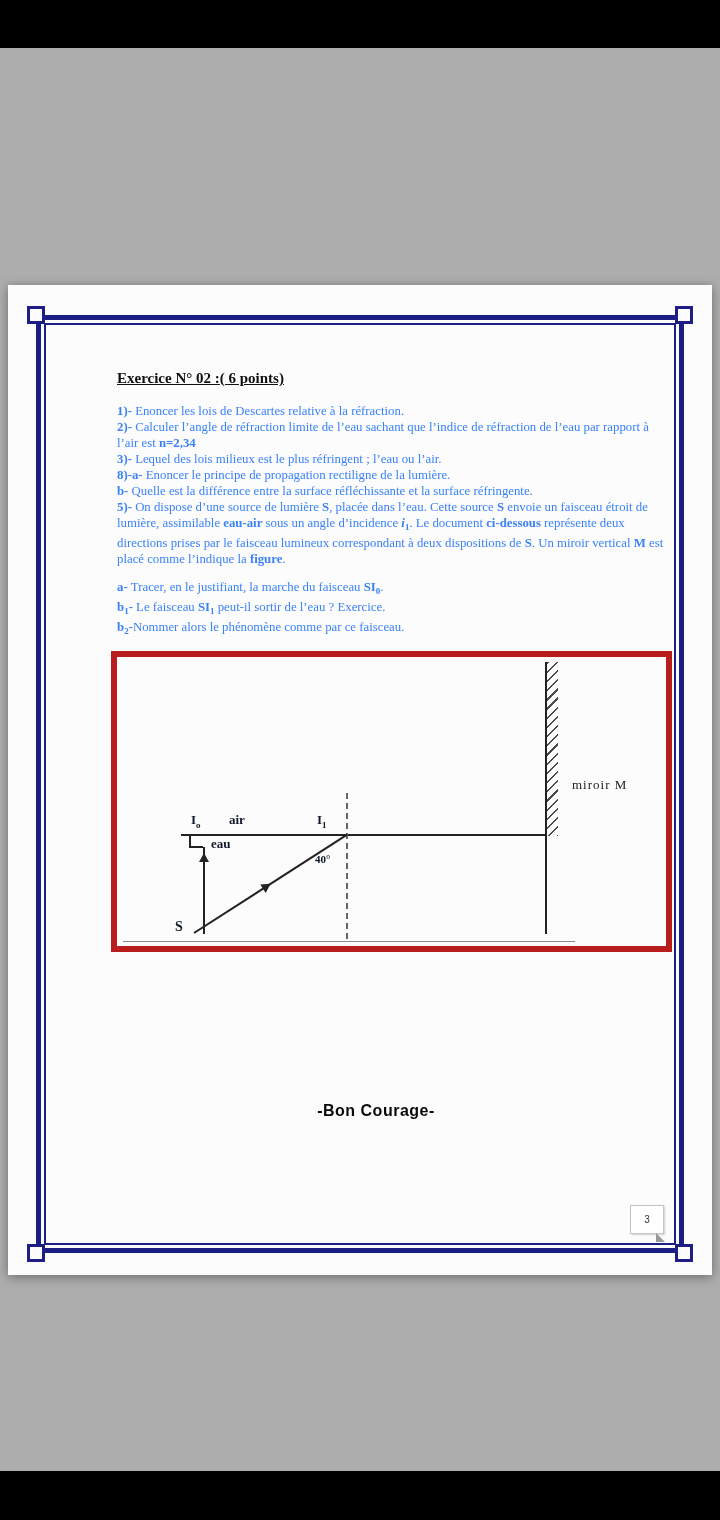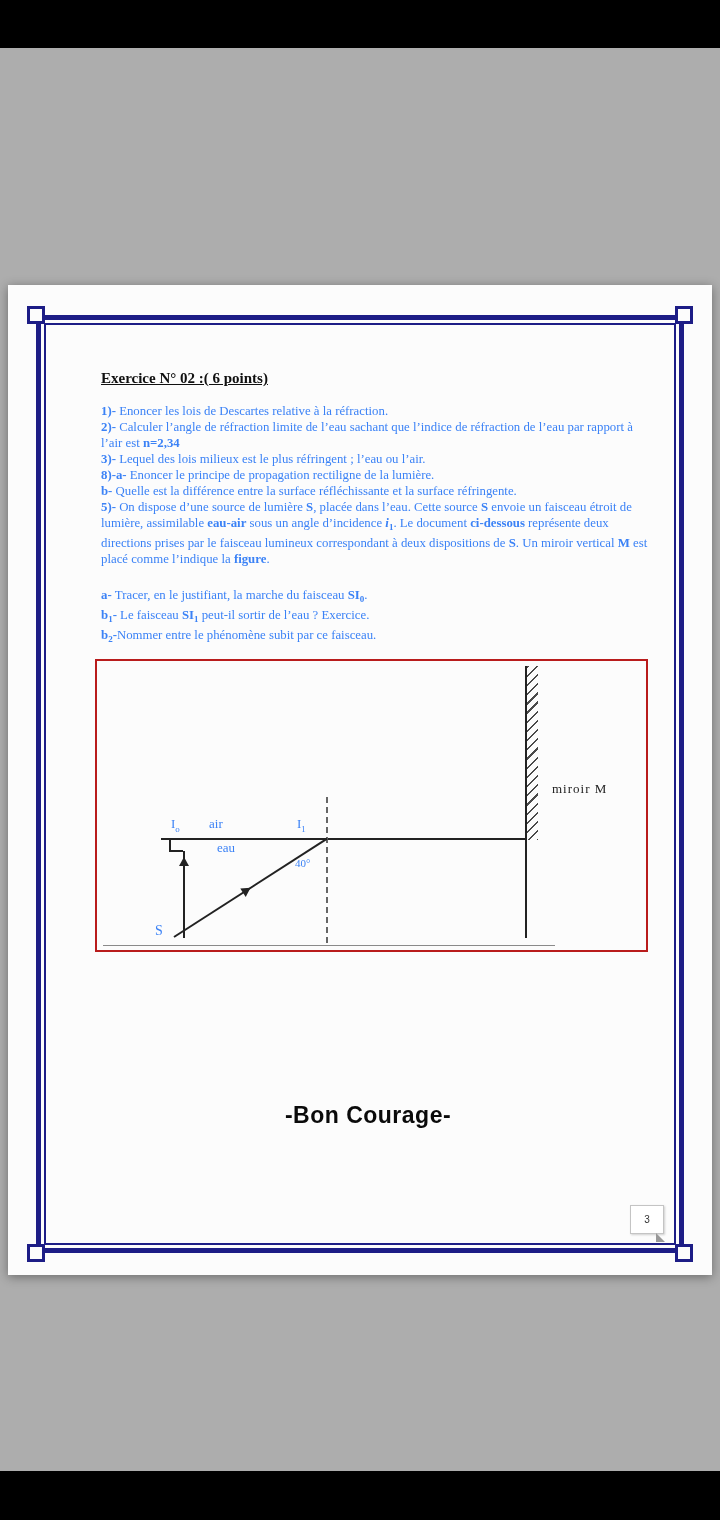--- a/index.html
+++ b/index.html
@@ -19,65 +19,65 @@
 
   
   .frame{position:absolute;left:28px;right:28px;top:30px;bottom:22px;border:5px solid #1d1d86;}
   .frame-inner{position:absolute;inset:3px;border:2px solid #1d1d86;pointer-events:none;}
   .corner{position:absolute;width:12px;height:12px;background:#fcfcfc;border:3px solid #1d1d86;}
   .corner.tl{left:-14px;top:-14px;}
   .corner.tr{right:-14px;top:-14px;}
   .corner.bl{left:-14px;bottom:-14px;}
   .corner.br{right:-14px;bottom:-14px;}
 
-  .content{position:absolute;inset:0;padding:50px 44px 0 60px;}
+  .content{position:absolute;inset:0;padding:50px 44px 0 76px;}
 
   .doc-title{font-weight:bold;text-decoration:underline;font-size:15px;color:#101010;}
 
   .doc-lines{margin-top:16px;font-size:12.8px;line-height:16px;color:#3b82f6;width:552px;}
   .doc-line{margin:0;}
-  .doc-line.gap{margin-top:20px;}
+  .doc-line.gap{margin-top:12px;}
   .doc-line .b{font-weight:bold;}
   .doc-line .it{font-style:italic;}
   .doc-line .sub{font-size:9px;vertical-align:-3px;}
 
   
   .figure{
     position:relative;width:549px;height:289px;margin:12px 0 0 -6px;
-    border:2px solid #b91c1c;background:#fcfcfc;text-align:center;
+    border:6px solid #b91c1c;background:#fcfcfc;text-align:center;
   }
-  .fig-label{position:absolute;font-weight:normal;color:#3b82f6;font-size:13px;white-space:nowrap;}
+  .fig-label{position:absolute;font-weight:bold;color:#0f172a;font-size:13px;white-space:nowrap;}
   .fig-label sub{font-size:9px;}
   .mirror-line{position:absolute;left:428px;top:5px;width:2px;height:272px;background:#222;}
   .mirror-hatch{position:absolute;left:430px;top:5px;width:11px;height:174px;
     background:repeating-linear-gradient(135deg,#4a4a4a 0 1.6px,transparent 1.6px 6.5px);}
   .mirror-label{left:455px;top:120px;font-weight:normal;letter-spacing:1px;color:#222;}
   .surface-line{position:absolute;left:64px;top:177px;width:366px;height:2px;background:#222;}
   .right-angle-mark{position:absolute;left:72px;top:179px;width:12px;height:10px;
     border-left:2px solid #222;border-bottom:2px solid #222;}
   .label-i0{left:74px;top:155px;}
   .label-air{left:112px;top:155px;}
-  .label-eau{left:120px;top:179px;}
+  .label-eau{left:94px;top:179px;}
   .label-i1{left:200px;top:155px;}
   .normal-line{position:absolute;left:229px;top:136px;height:146px;width:0;border-left:2px dashed #666;}
   .angle-label{left:198px;top:196px;font-size:11px;}
   .ray-si1{position:absolute;left:77px;top:275px;width:182px;height:2px;background:#222;
     transform-origin:0 50%;transform:rotate(-32.7deg);}
   .ray-si1 .arrow{position:absolute;left:82px;top:-4px;width:0;height:0;
     border-left:9px solid #222;border-top:5px solid transparent;border-bottom:5px solid transparent;}
   .ray-si0{position:absolute;left:86px;top:190px;width:2px;height:87px;background:#222;}
   .arrow-up{position:absolute;left:82px;top:196px;width:0;height:0;
     border-left:5px solid transparent;border-right:5px solid transparent;border-bottom:9px solid #222;}
   .s-label{left:58px;top:262px;font-size:14px;}
   .fig-bottom-line{position:absolute;left:6px;top:284px;width:452px;height:1px;background:#8a8a8a;}
 
   .closing{
     margin-top:150px;text-align:center;
     font-family:"Liberation Sans", sans-serif;font-weight:bold;
-    font-size:23px;color:#0a0a0a;letter-spacing:.5px;
+    font-size:16px;color:#0a0a0a;letter-spacing:.5px;
   }
 
   .page-num-box{
     position:absolute;left:622px;top:920px;width:32px;height:27px;
     background:#ffffff;border:1px solid #c4c4c4;box-shadow:1px 1px 2px rgba(0,0,0,.18);
     font-family:"Liberation Sans", sans-serif;font-size:10px;color:#333;
     display:flex;align-items:center;justify-content:center;
   }
   .page-num-fold{
     position:absolute;left:648px;top:948px;width:0;height:0;
@@ -104,21 +104,21 @@
 
       <div class="doc-lines">
           <div class="doc-line"><span class="b">1)- </span><span>Enoncer les lois de Descartes relative à la réfraction.</span></div>
           <div class="doc-line"><span class="b">2)- </span><span>Calculer l’angle de réfraction limite de l’eau sachant que l’indice de réfraction de l’eau par rapport à l’air est </span><span class="b">n=2,34</span></div>
           <div class="doc-line"><span class="b">3)- </span><span>Lequel des lois milieux est le plus réfringent ; l’eau ou l’air.</span></div>
           <div class="doc-line"><span class="b">8)-a- </span><span>Enoncer le principe de propagation rectiligne de la lumière.</span></div>
           <div class="doc-line"><span class="b">b- </span><span>Quelle est la différence entre la surface réfléchissante et la surface réfringente.</span></div>
           <div class="doc-line"><span class="b">5)- </span><span>On dispose d’une source de lumière </span><span class="b">S</span><span>, placée dans l’eau. Cette source </span><span class="b">S</span><span> envoie un faisceau étroit de lumière, assimilable </span><span class="b">eau-air</span><span> sous un angle d’incidence </span><span class="b it">i</span><span class="b sub">1</span><span>. Le document </span><span class="b">ci-dessous</span><span> représente deux directions prises par le faisceau lumineux correspondant à deux dispositions de </span><span class="b">S</span><span>. Un miroir vertical </span><span class="b">M</span><span> est placé comme l’indique la </span><span class="b">figure</span><span>.</span></div>
           <div class="doc-line gap"><span class="b">a- </span><span>Tracer, en le justifiant, la marche du faisceau </span><span class="b">SI</span><span class="b sub">0</span><span>.</span></div>
           <div class="doc-line"><span class="b">b</span><span class="b sub">1</span><span class="b">- </span><span>Le faisceau </span><span class="b">SI</span><span class="b sub">1</span><span>  peut-il sortir de l’eau ? Exercice.</span></div>
-          <div class="doc-line"><span class="b">b</span><span class="b sub">2</span><span class="b">-</span><span>Nommer entre le phénomène subit par ce faisceau.</span></div>
+          <div class="doc-line"><span class="b">b</span><span class="b sub">2</span><span class="b">-</span><span>Nommer alors le phénomène comme par ce faisceau.</span></div>
         </div>
 
       <div class="figure">
         <div class="mirror-line"></div>
         <div class="mirror-hatch"></div>
         <span class="fig-label mirror-label">miroir M</span>
 
         <div class="surface-line"></div>
         <div class="right-angle-mark"></div>
 

